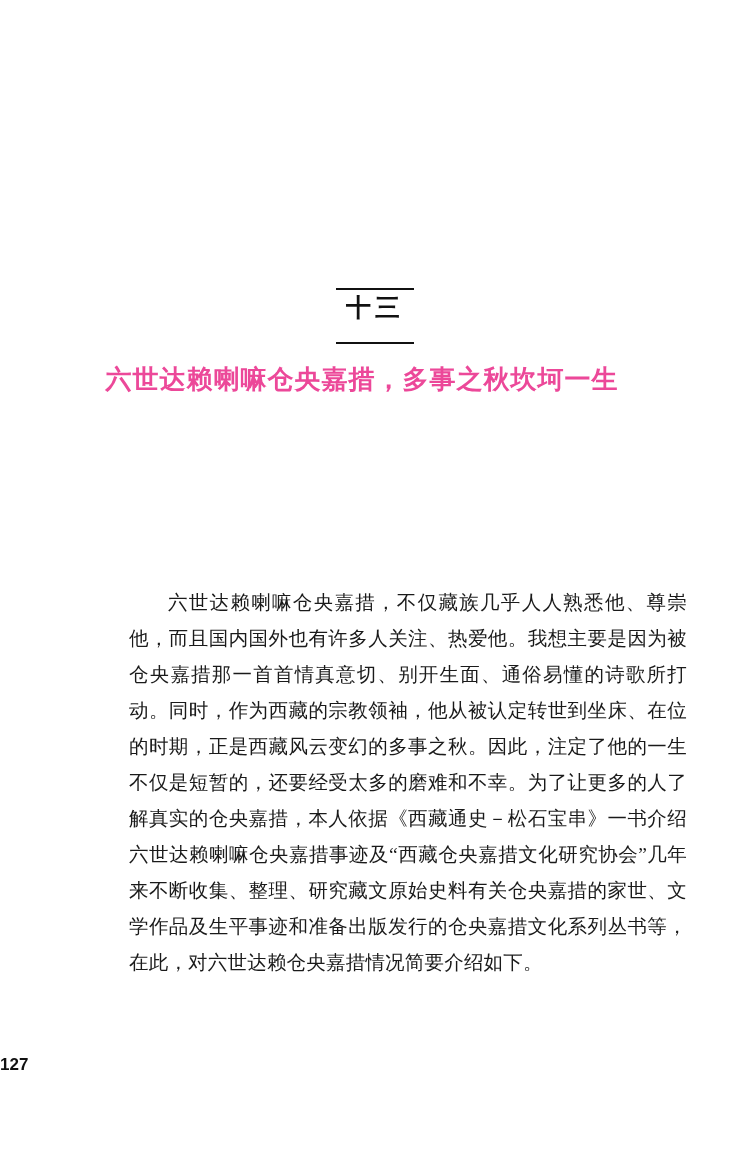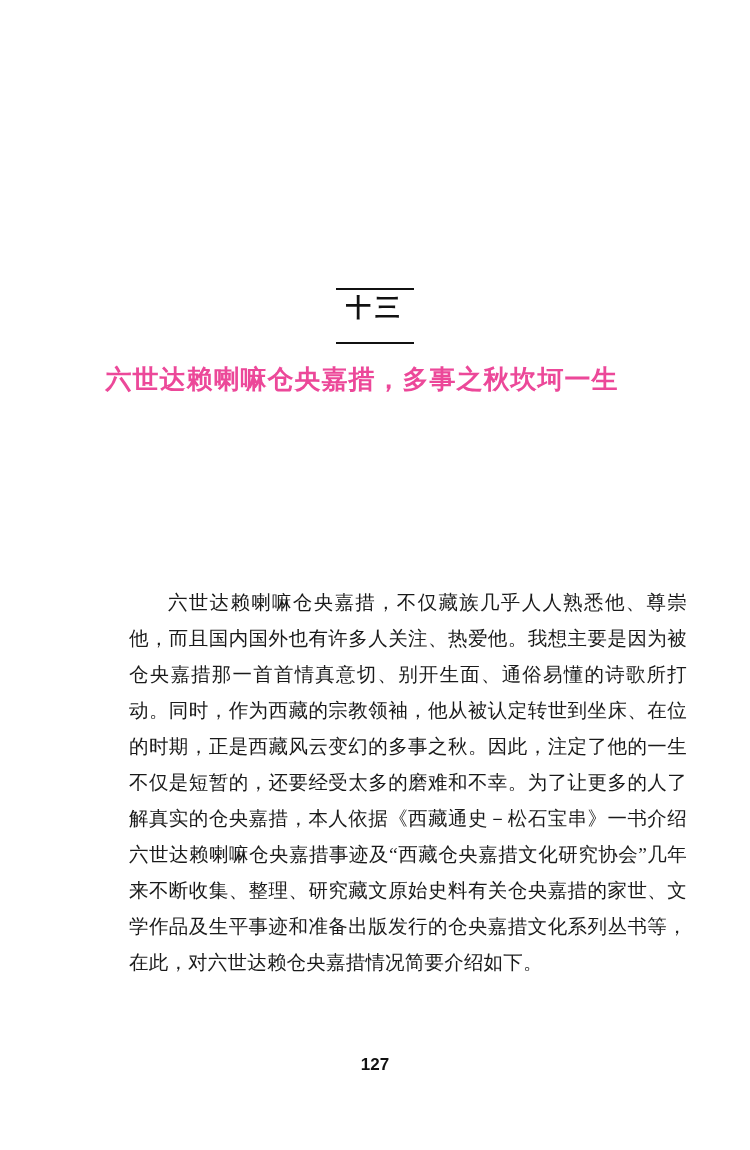--- a/index.html
+++ b/index.html
@@ -65,21 +65,20 @@
   }
   .body-text p {
     margin: 0;
     text-indent: 2em;
   }
   .page-number {
     position: absolute;
     top: 1055px;
     left: 0;
     width: 750px;
-    text-align: center;
     font-size: 17px;
     font-weight: bold;
     color: #111111;
     font-family: "Liberation Sans", sans-serif;
   }
 </style>
 </head>
 <body>
 
 <div class="page">

